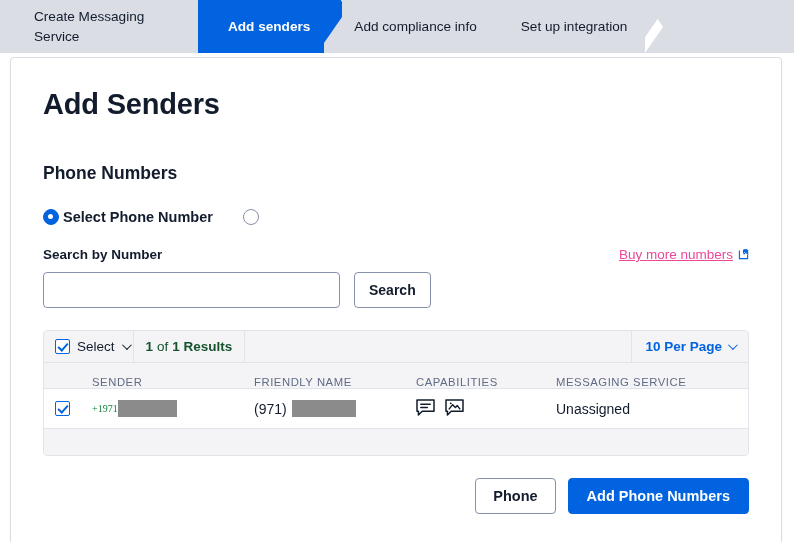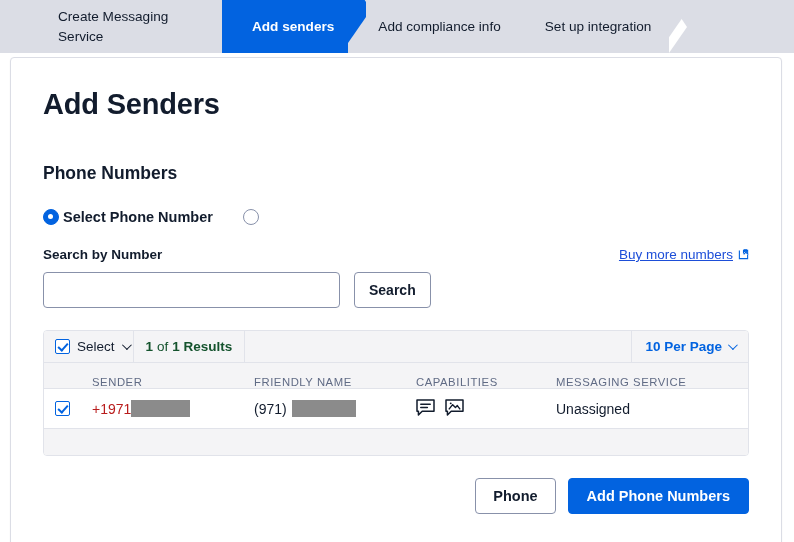--- a/index.html
+++ b/index.html
@@ -76,21 +76,20 @@
     position: absolute;
     inset: 0;
     background: #dbdde5;
     z-index: 0;
   }
   .stepnav .steps-wrap {
     position: relative;
     display: flex;
     z-index: 1;
     height: 53px;
-    padding-left: 24px;
   }
 
   
   .card {
     position: absolute;
     left: 10px;
     top: 57px;
     width: 772px;
     height: 500px;
     background: #ffffff;
@@ -161,21 +160,21 @@
     justify-content: space-between;
     margin-top: 22px;
   }
   .field-label {
     font-size: 13.5px;
     font-weight: bold;
     color: #121c2d;
   }
   .buy-link {
     font-size: 13.5px;
-    color: #1d4ed8;
+    color: #ec4899;
     text-decoration: underline;
     display: inline-flex;
     align-items: center;
     gap: 5px;
     cursor: pointer;
   }
   .ext-icon { display: inline-block; line-height: 0; }
 
   .search-row {
     display: flex;
@@ -294,21 +293,21 @@
   .col-msvc   { flex: 1 1 auto; }
 
   .trow {
     display: flex;
     align-items: center;
     height: 40px;
     background: #ffffff;
     border-bottom: 1px solid #e1e3ea;
   }
   .cell { font-size: 14px; color: #121c2d; display: flex; align-items: center; }
-  .sender-link { color: #b91c1c; font-size: 14px; }
+  .sender-link { color: #15803d; font-size: 10px; font-family: Liberation Serif, serif; }
   .redact {
     display: inline-block;
     background: #8b8b8b;
     height: 17px;
     vertical-align: middle;
   }
   .redact.r1 { width: 59px; }
   .redact.r2 { width: 64px; margin-left: 5px; }
   .cap-icons { display: flex; align-items: center; gap: 10px; }
   .table-footer {

